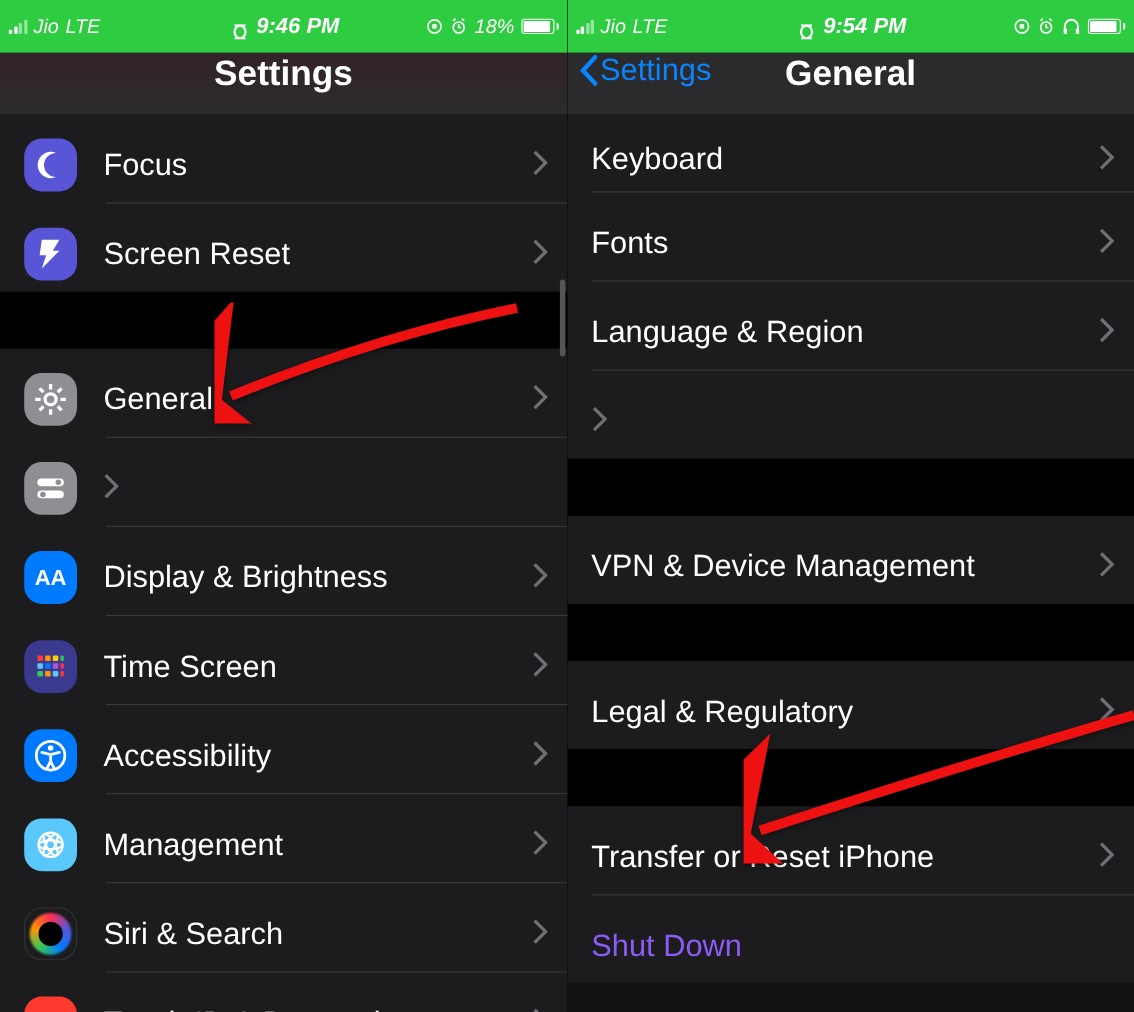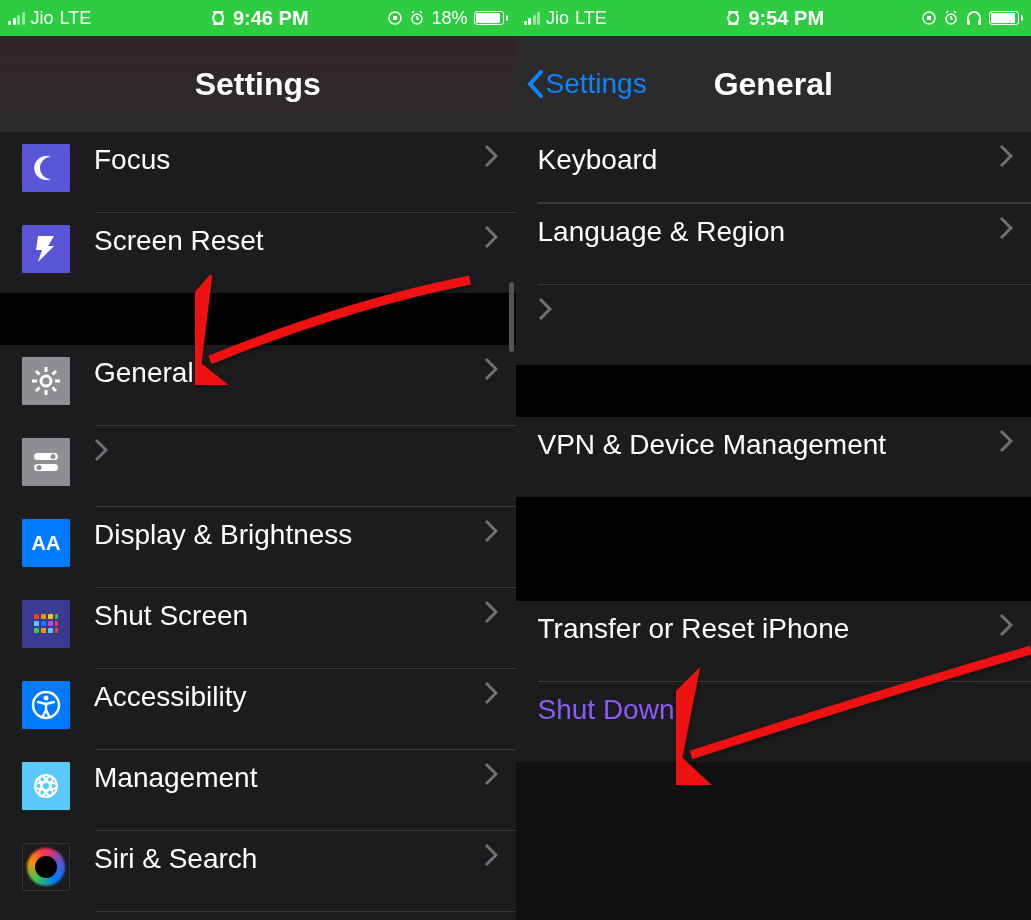--- a/index.html
+++ b/index.html
@@ -12,46 +12,47 @@
   overflow: hidden;
 }
 .phone {
   width: 515.5px;
   height: 920px;
   background: #111;
   position: relative;
   overflow: hidden;
 }
 .status-bar {
-  height: 36px;
+  height: 48px;
   background: #2ecc40;
   color: #fff;
   display: flex;
   align-items: center;
   justify-content: space-between;
   padding: 0 8px;
   font-size: 18px;
   font-weight: 500;
+  font-style: italic;
 }
 .status-left { display: flex; align-items: center; gap: 6px; }
 .status-right { display: flex; align-items: center; gap: 6px; }
 .signal-bars { display: flex; align-items: flex-end; gap: 1.5px; height: 14px; }
 .signal-bars span { width: 3px; background: #fff; opacity: .5; border-radius: 1px; }
 .signal-bars span:nth-child(1){height:4px;opacity:1}
 .signal-bars span:nth-child(2){height:7px;opacity:1}
 .signal-bars span:nth-child(3){height:10px}
 .signal-bars span:nth-child(4){height:13px}
 .status-center {
   position: absolute;
   left: 50%;
   transform: translateX(-50%);
   font-weight: 600;
   font-size: 20px;
   display: flex;
-  align-items: center;
+  align-items: flex-end;
   gap: 4px;
 }
 .link-icon svg, .moon-mini svg, .lock-mini svg, .alarm-mini svg, .hp-mini svg { display:block }
 .battery {
   display: flex;
   align-items: center;
   gap: 2px;
 }
 .battery-body {
   width: 30px;
@@ -61,24 +62,23 @@
   position: relative;
 }
 .battery-fill {
   position: absolute;
   left: 1px; top: 1px; bottom: 1px;
   background: #fff;
   border-radius: 1px;
 }
 .battery-tip { width: 2px; height: 6px; background: #fff; border-radius: 0 2px 2px 0; }
 .nav-header {
-  height: 96px;
+  height: 56px;
   background: #2b2b2d;
   display: flex;
-  align-items: center;
   justify-content: center;
   position: relative;
   color: #fff;
   font-size: 32px;
   font-weight: 600;
 }
 .nav-header.dimmed { background: linear-gradient(180deg,#332426 0%, #2b2b2d 100%); }
 .back-btn {
   position: absolute;
   left: 10px;
@@ -87,21 +87,21 @@
   color: #0a84ff;
   font-weight: 400;
   font-size: 28px;
   gap: 2px;
 }
 .chev-back svg{display:block}
 .list { background: #1c1c1e; }
 .section-gap { height: 52px; background: #000; }
 .row {
   display: flex;
-  align-items: flex-start;
+  align-items: center;
   height: 80px;
   padding: 12px 18px 0 22px;
   position: relative;
 }
 .row.with-icon { padding-left: 22px; }
 .row .label {
   color: #fff;
   font-size: 28px;
   flex: 1;
   white-space: nowrap;
@@ -110,21 +110,21 @@
 .row .chev { color: #707074; }
 .divider {
   height: 1px;
   background: #3a3a3c;
   margin-left: 96px;
 }
 .divider.noicon { margin-left: 22px; }
 .app-icon {
   width: 48px;
   height: 48px;
-  border-radius: 1px;
+  border-radius: 16px;
   margin-right: 24px;
   display: flex;
   align-items: center;
   justify-content: center;
   flex-shrink: 0;
 }
 .app-icon svg { display:block }
 .ic-focus { background: #5856d6; }
 .ic-screentime { background: #5856d6; }
 .ic-general { background: #8e8e93; }
@@ -295,21 +295,21 @@
               <rect x="10" y="12" width="5" height="5" rx="1" fill="#007aff"></rect>
               <rect x="17" y="12" width="5" height="5" rx="1" fill="#af52de"></rect>
               <rect x="24" y="12" width="3" height="5" rx="1" fill="#ff2d55"></rect>
               <rect x="3" y="19" width="5" height="5" rx="1" fill="#34c759"></rect>
               <rect x="10" y="19" width="5" height="5" rx="1" fill="#ff9500"></rect>
               <rect x="17" y="19" width="5" height="5" rx="1" fill="#5ac8fa"></rect>
               <rect x="24" y="19" width="3" height="5" rx="1" fill="#ff3b30"></rect>
             </g>
           </svg>
         </span>
-      <span class="label">Shut Screen</span>
+      <span class="label">Time Screen</span>
       <span class="chev"><svg width="14" height="24" viewBox="0 0 14 24">
             <path d="M2 2l10 10L2 22" fill="none" stroke="currentColor" stroke-width="3"></path>
           </svg></span>
     </div>
     <div class="divider"></div>
     <div class="row with-icon">
       <span class="app-icon ic-access">
           <svg width="32" height="32" viewBox="0 0 32 32">
             <circle cx="16" cy="16" r="13" fill="none" stroke="#fff" stroke-width="2.5"></circle>
             <circle cx="16" cy="9" r="2.5" fill="#fff"></circle>
@@ -441,20 +441,26 @@
   </div>
 
   <div class="list">
     <div class="row" style="height:70px">
       <span class="label">Keyboard</span>
       <span class="chev"><svg width="14" height="24" viewBox="0 0 14 24">
             <path d="M2 2l10 10L2 22" fill="none" stroke="currentColor" stroke-width="3"></path>
           </svg></span>
     </div>
     <div class="divider noicon"></div>
+    <div class="row">
+      <span class="label">Fonts</span>
+      <span class="chev"><svg width="14" height="24" viewBox="0 0 14 24">
+            <path d="M2 2l10 10L2 22" fill="none" stroke="currentColor" stroke-width="3"></path>
+          </svg></span>
+    </div>
     <div class="divider noicon"></div>
     <div class="row">
       <span class="label">Language &amp; Region</span>
       <span class="chev"><svg width="14" height="24" viewBox="0 0 14 24">
             <path d="M2 2l10 10L2 22" fill="none" stroke="currentColor" stroke-width="3"></path>
           </svg></span>
     </div>
     <div class="divider noicon"></div>
     <div class="row">
       <span class="chev"><svg width="14" height="24" viewBox="0 0 14 24">
@@ -469,20 +475,28 @@
     <div class="row">
       <span class="label">VPN &amp; Device Management</span>
       <span class="chev"><svg width="14" height="24" viewBox="0 0 14 24">
             <path d="M2 2l10 10L2 22" fill="none" stroke="currentColor" stroke-width="3"></path>
           </svg></span>
     </div>
   </div>
 
   <div class="section-gap"></div>
 
+  <div class="list">
+    <div class="row">
+      <span class="label">Legal &amp; Regulatory</span>
+      <span class="chev"><svg width="14" height="24" viewBox="0 0 14 24">
+            <path d="M2 2l10 10L2 22" fill="none" stroke="currentColor" stroke-width="3"></path>
+          </svg></span>
+    </div>
+  </div>
 
   <div class="section-gap"></div>
 
   <div class="list">
     <div class="row">
       <span class="label">Transfer or Reset iPhone</span>
       <span class="chev"><svg width="14" height="24" viewBox="0 0 14 24">
             <path d="M2 2l10 10L2 22" fill="none" stroke="currentColor" stroke-width="3"></path>
           </svg></span>
     </div>

